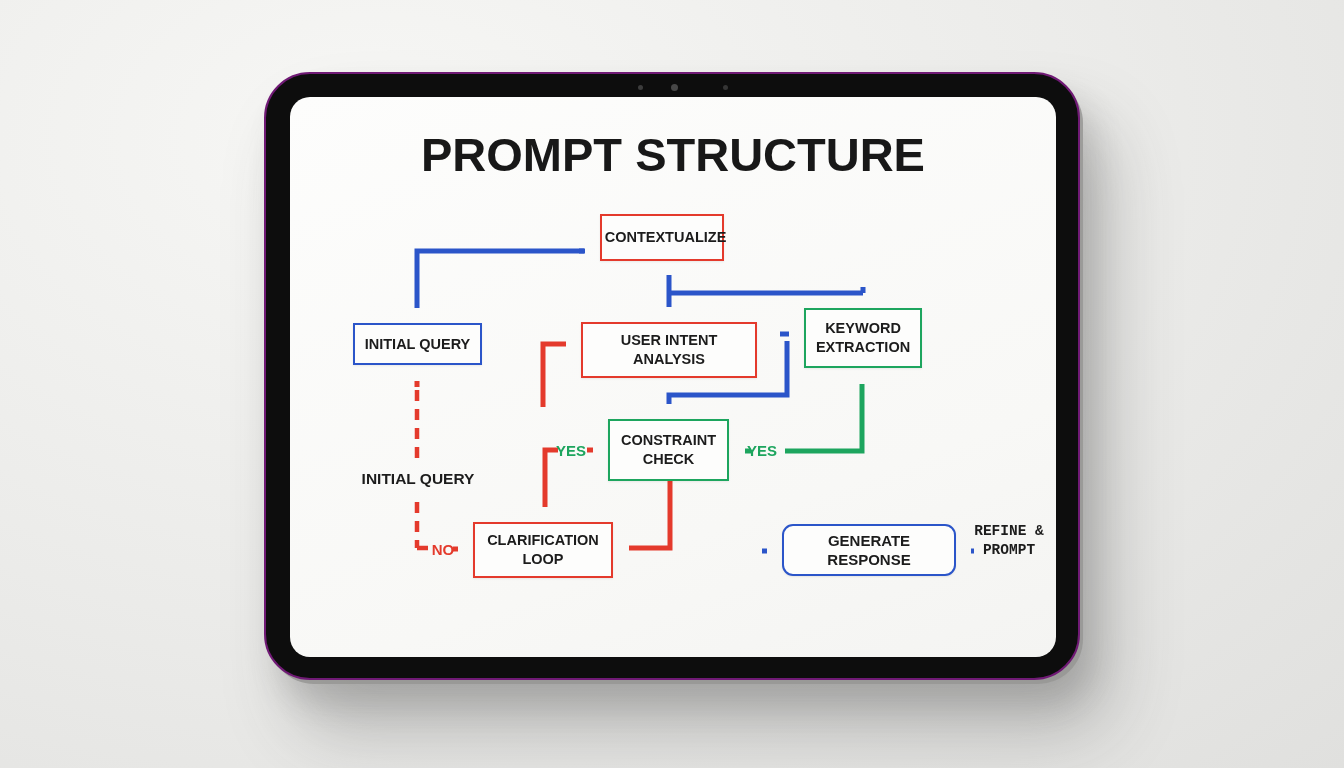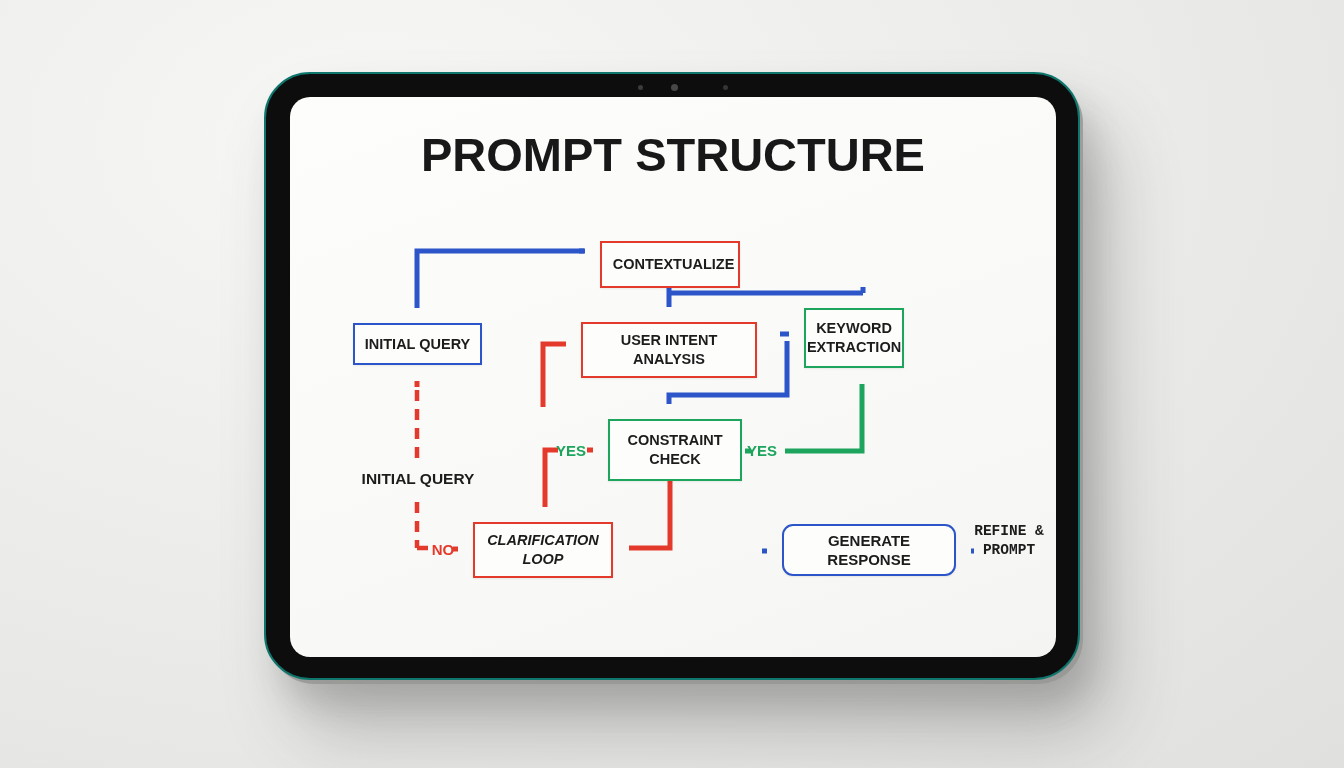--- a/index.html
+++ b/index.html
@@ -7,21 +7,21 @@
     width:1344px;height:768px;overflow:hidden;
     font-family:"Liberation Sans","DejaVu Sans",sans-serif;
     background:radial-gradient(ellipse at 28% 18%, #f7f7f5 0%, #ebebe9 55%, #e0e0de 100%);
   }
   .stage{position:relative;width:1344px;height:768px;}
 
   
   .tablet{
     position:absolute;left:264px;top:72px;width:816px;height:608px;
     background:#0d0d0d;border-radius:46px;
-    border:2px solid #0f766e;box-sizing:border-box;
+    border:2px solid #701a75;box-sizing:border-box;
     box-shadow:
       4px 5px 0 -1px rgba(150,150,148,.85),
       14px 24px 30px rgba(70,70,70,.18),
       30px 52px 70px rgba(60,60,60,.28);
   }
   .camera-dot{position:absolute;border-radius:50%;background:#3c3c3c;}
   .camera-dot.d1{left:372px;top:11px;width:5px;height:5px;}
   .camera-dot.d2{left:405px;top:10px;width:7px;height:7px;background:#474747;}
   .camera-dot.d3{left:457px;top:11px;width:5px;height:5px;background:#353535;}
 
@@ -44,26 +44,26 @@
     display:flex;align-items:center;justify-content:center;text-align:center;
     background:#fdfdfc;border:2px solid #000;
     font-weight:700;font-size:14.5px;line-height:1.3;color:#1c1c1c;
     box-shadow:0 1px 2px rgba(0,0,0,.07);
     padding:2px 6px;
   }
   .b-red{border-color:#e43a2c;}
   .b-blue{border-color:#2b55c9;}
   .b-green{border-color:#1da55e;}
 
-  #n-contextualize{left:310px;top:144px;width:140px;height:47px;padding-left:13px;}
+  #n-contextualize{left:310px;top:117px;width:124px;height:47px;padding-left:13px;}
   #n-initial-query{left:63px;top:226px;width:129px;height:42px;}
   #n-user-intent{left:291px;top:225px;width:176px;height:56px;}
-  #n-keyword{left:514px;top:211px;width:100px;height:60px;}
-  #n-constraint{left:318px;top:322px;width:134px;height:62px;}
-  #n-clarification{left:183px;top:425px;width:140px;height:56px;font-style:italic;}
+  #n-keyword{left:514px;top:211px;width:118px;height:60px;}
+  #n-constraint{left:318px;top:322px;width:121px;height:62px;}
+  #n-clarification{left:183px;top:425px;width:140px;height:56px;}
   #n-generate{left:492px;top:427px;width:174px;height:52px;font-size:15px;border-radius:11px;}
 
   
   .note{
     position:absolute;font-weight:700;color:#1c1c1c;text-align:center;
   }
   #note-initial-query{left:53px;top:373px;width:150px;font-size:15.5px;}
   #note-refine{left:676px;top:425px;width:86px;font-size:14.5px;line-height:19px;font-family:Liberation Mono, monospace;}
 
   

